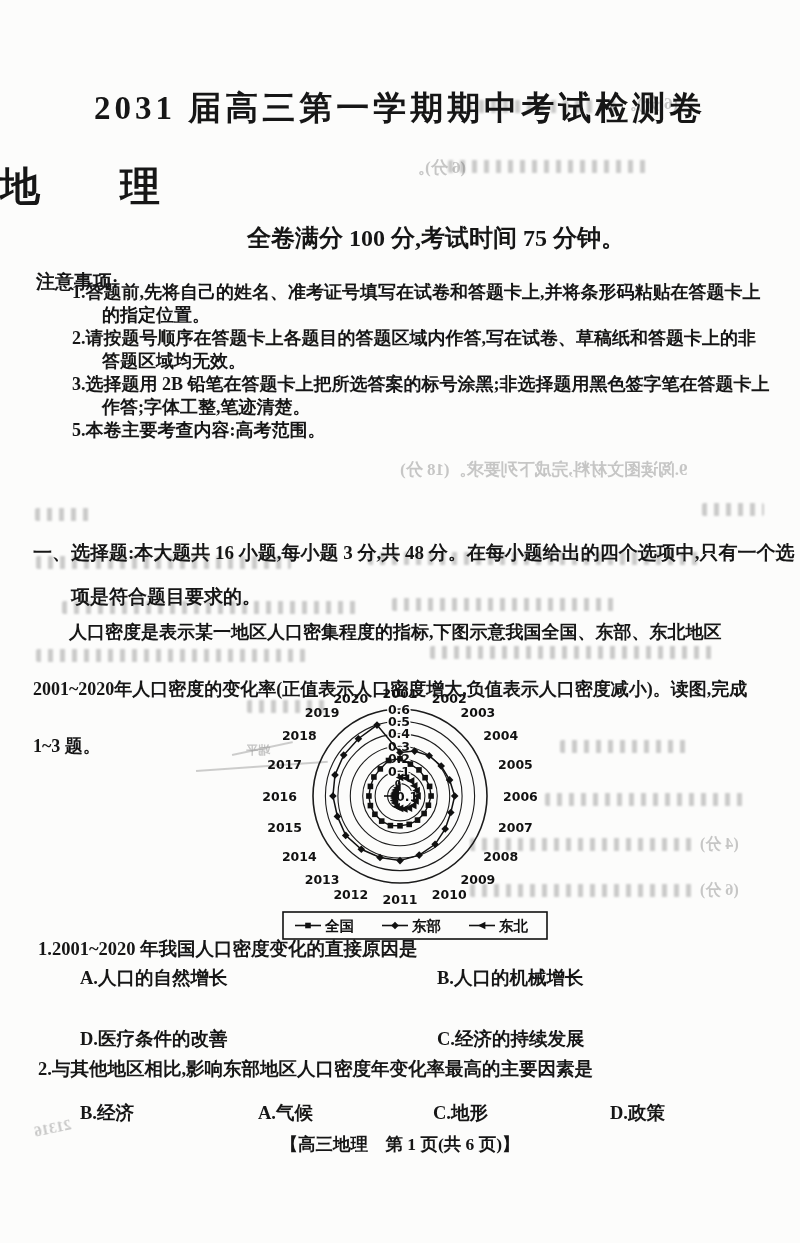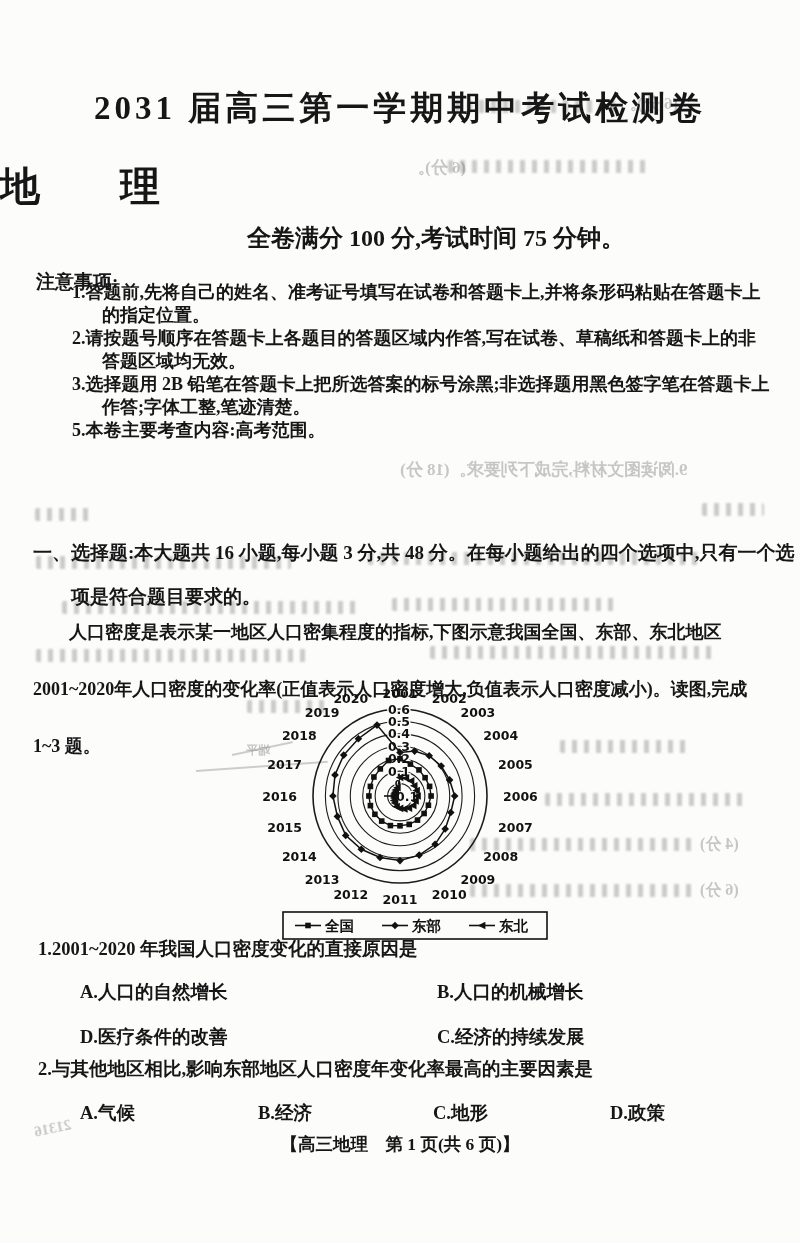--- a/index.html
+++ b/index.html
@@ -28,21 +28,21 @@
   .chart-wrap .tick{font-size:12.5px;paint-order:stroke;stroke:#fcfcfb;stroke-width:3px;}
   .chart-wrap .tick0{font-size:9px;paint-order:stroke;stroke:#fcfcfb;stroke-width:2px;}
   .chart-wrap .yr{font-size:12.5px;}
   .chart-wrap .lg{font-size:14.5px;}
   
   .questions{position:absolute;left:0;top:0;width:100%;height:100%;pointer-events:none;padding-left:20px;}
   .question{position:absolute;left:38px;width:734px;font-size:18.5px;font-weight:700;}
   .question.q1{top:936px;}
   .question.q2{top:1056px;}
   .opts{padding-left:42px;}
-  .opts-two{display:grid;grid-template-columns:357px 1fr;row-gap:20px;margin-top:18px;}
+  .opts-two{display:grid;grid-template-columns:357px 1fr;row-gap:36px;margin-top:4px;}
   .opts-four{display:grid;grid-template-columns:178px 175px 177px 1fr;margin-top:19px;}
   
   .page-footer{position:absolute;top:1114px;left:0;width:100%;text-align:center;
         box-sizing:border-box;font-size:17.5px;font-weight:700;}
   
   .bleed-layer{position:absolute;left:0;top:0;width:100%;height:100%;}
   .bleed-text{position:absolute;transform:scaleX(-1) rotate(var(--r,0deg));color:#9a9a9a;
         opacity:.55;filter:blur(.4px);font-weight:700;white-space:nowrap;
         font-family:"Liberation Serif","DejaVu Serif",serif;}
   .bleed-noise{position:absolute;height:13px;opacity:.30;filter:blur(1.1px);border-radius:2px;
@@ -223,22 +223,22 @@
         <div class="opts opts-two">
           <div class="opt">A.人口的自然增长</div>
           <div class="opt">B.人口的机械增长</div>
           <div class="opt">D.医疗条件的改善</div>
           <div class="opt">C.经济的持续发展</div>
         </div>
       </div>
       <div class="question q2">
         <div class="stem">2.与其他地区相比,影响东部地区人口密度年变化率最高的主要因素是</div>
         <div class="opts opts-four">
+          <div class="opt">B.经济</div>
           <div class="opt">A.气候</div>
-          <div class="opt">B.经济</div>
           <div class="opt">C.地形</div>
           <div class="opt">D.政策</div>
         </div>
       </div>
     </div>
 
   <p class="page-footer">【高三地理　第 1 页(共 6 页)】</p>
 
 </div>
 

